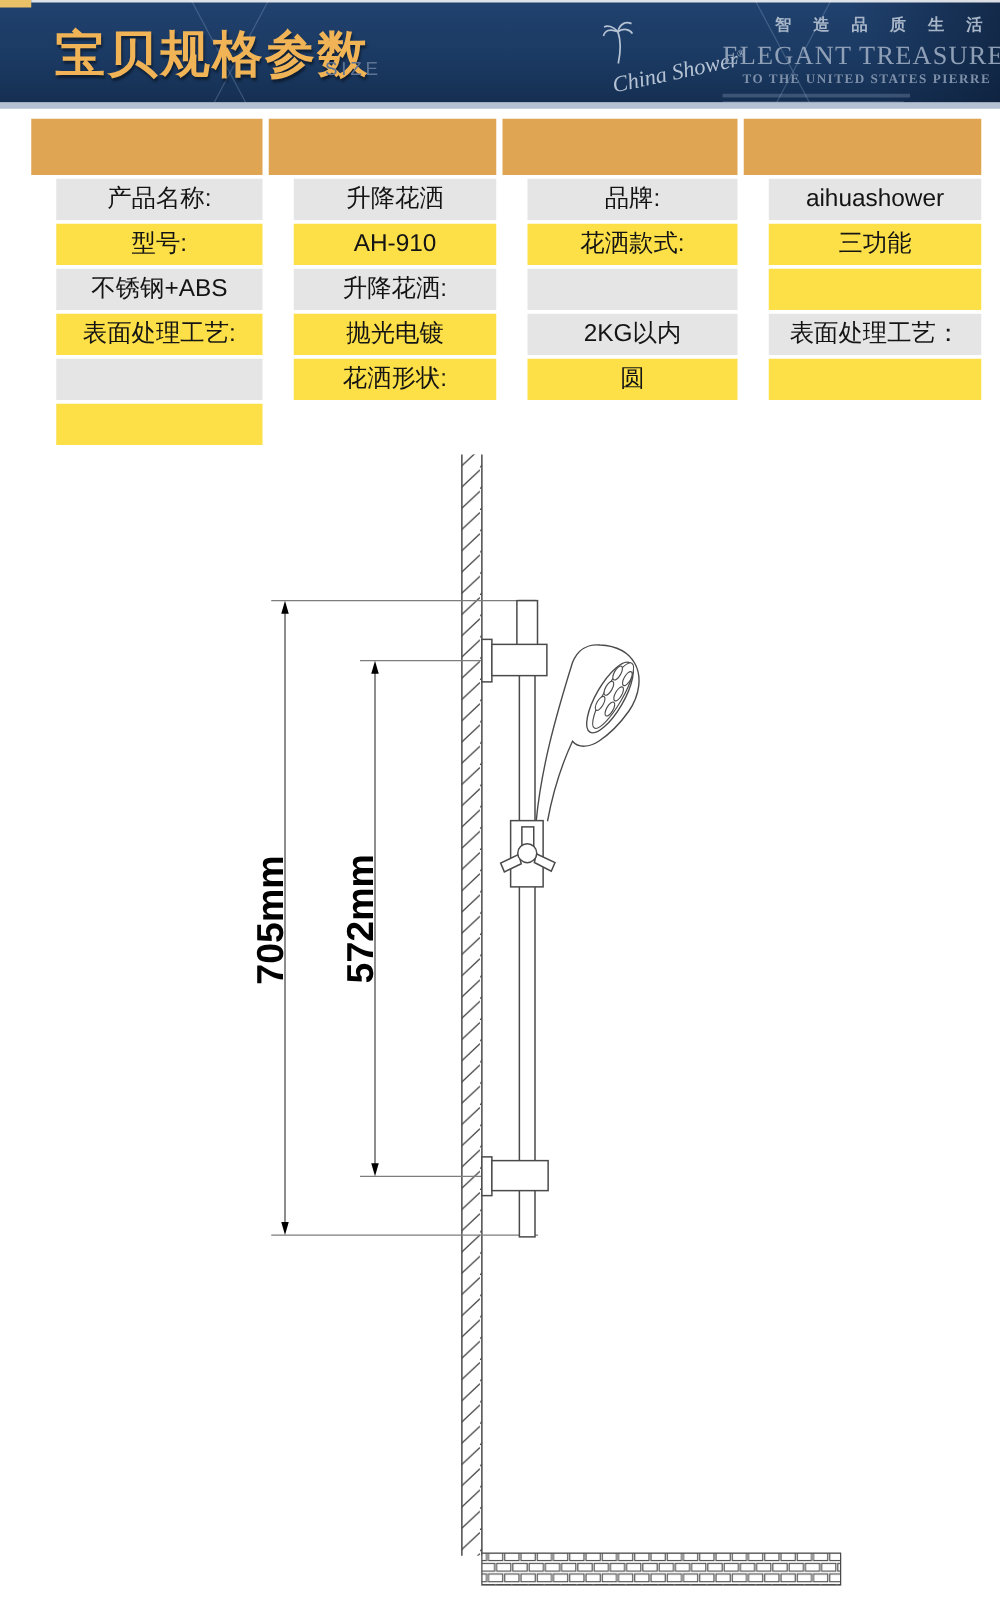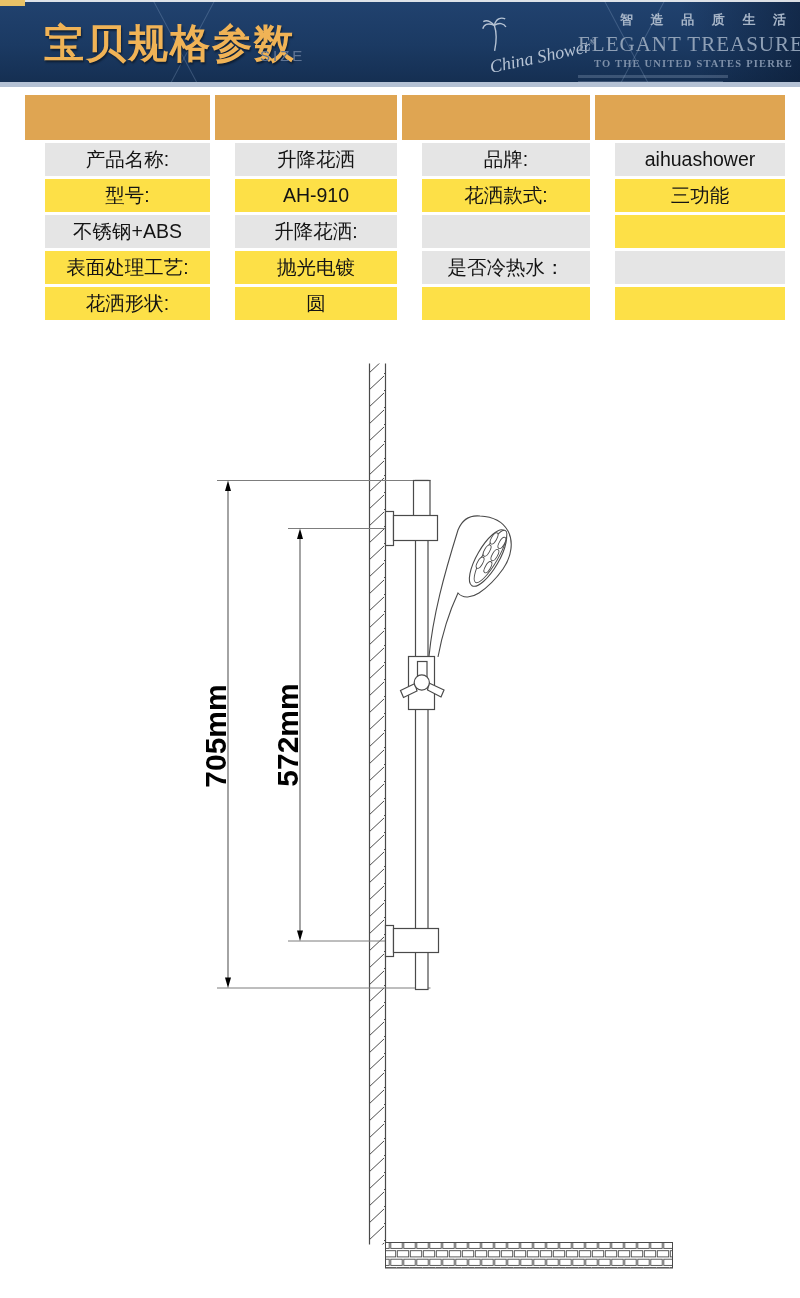--- a/index.html
+++ b/index.html
@@ -114,21 +114,22 @@
   <div class="cell dark">三功能</div>
 
   <div class="cell light">不锈钢+ABS</div>
   <div class="cell light">升降花洒:</div>
   <div class="cell light"></div>
 
   <div class="cell dark"></div>
   <div class="cell dark">表面处理工艺:</div>
   <div class="cell dark">抛光电镀</div>
 
-  <div class="cell light">是否冷热水：</div>
+  <div class="cell light">2KG以内</div>
+  <div class="cell light">表面处理工艺：</div>
   <div class="cell light"></div>
 
   <div class="cell dark">花洒形状:</div>
   <div class="cell dark">圆</div>
   <div class="cell dark"></div>
   <div class="cell dark"></div>
 </div>
 
 <svg class="diagram" width="800" height="938" viewBox="0 360 800 938">
   <defs>

